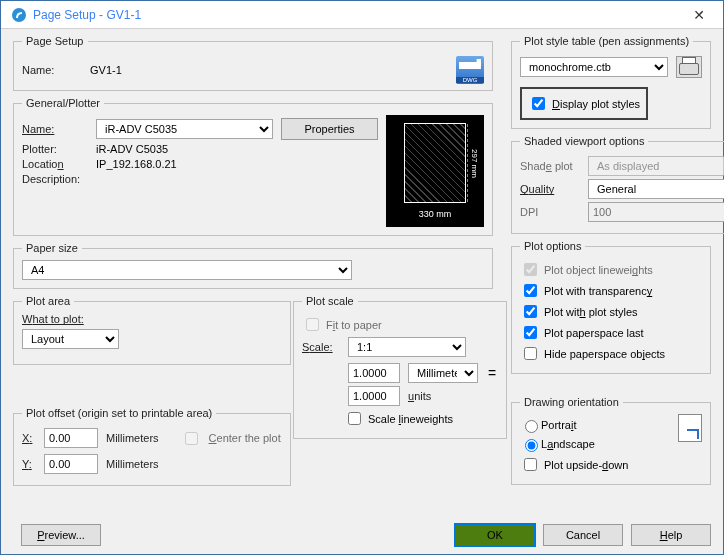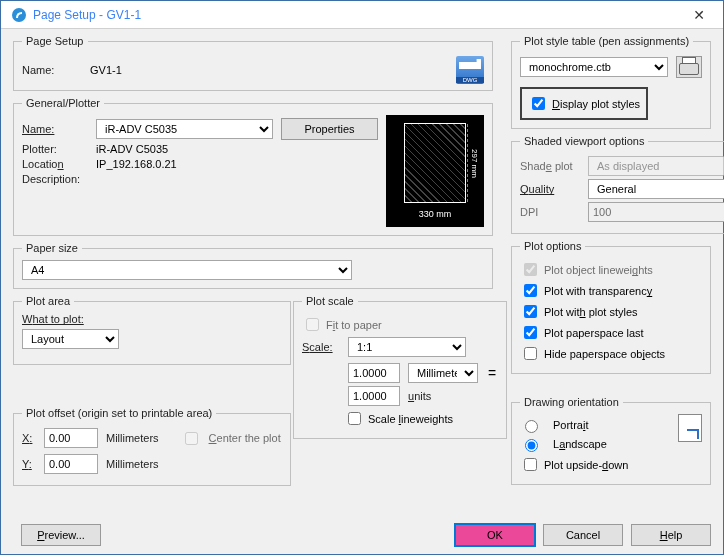--- a/index.html
+++ b/index.html
@@ -10,24 +10,24 @@
   .titlebar .title { flex: 1; color: #3b82f6; font-size: 12px; }
   .titlebar .close { width: 40px; height: 26px; text-align: center; line-height: 26px; font-size: 14px; color: #333; cursor: default; }
   .body { position: absolute; top: 28px; left: 0; right: 0; bottom: 0; }
   fieldset { border: 1px solid #c0c0c0; margin: 0; padding: 6px 8px 8px 8px; }
   legend { padding: 0 4px; color: #222; }
   .label { color: #222; }
   .underline { text-decoration: underline; text-decoration-skip-ink: none; }
   select, input[type=text] { height: 20px; border: 1px solid #a6a6a6; background: #fff; padding: 0 4px; font-size: 11px; }
   select:disabled, input:disabled { background: #f0f0f0; color: #6d6d6d; }
   button { height: 22px; border: 1px solid #999; background: #e1e1e1; padding: 0 12px; cursor: default; font-size: 11px; }
-  .btn-primary { background: #ec4899; border: 1px solid #0078d7; outline: 1px solid #0078d7; }
+  .btn-primary { background: #4d7c0f; border: 1px solid #0078d7; outline: 1px solid #0078d7; }
   .chk { display: flex; align-items: center; gap: 4px; margin: 2px 0; }
   .chk input { width: 13px; height: 13px; }
-  .radio { display: flex; align-items: center; gap: 12px; margin: 3px 0; }
+  .radio { display: flex; align-items: center; gap: 0; margin: 3px 0; }
   .highlight-red { border: 2px solid #404040; padding: 3px 6px; }
   .paper-preview { width: 98px; height: 112px; background: #000; position: relative; display: flex; flex-direction: column; align-items: center; justify-content: center; }
   .paper-preview .paper-rect { width: 62px; height: 80px; border: 1px solid #fff; position: relative; background: repeating-linear-gradient(45deg, #000, #000 4px, #444 4px, #444 5px); }
   .paper-preview .dim-right { position: absolute; right: -14px; top: 0; height: 100%; width: 12px; color: #fff; font-size: 8px; writing-mode: vertical-rl; text-align: center; border-left: 1px dashed #888; }
   .paper-preview .dim-bottom { color: #fff; font-size: 9px; margin-top: 6px; }
   .dwg-icon { width: 28px; height: 28px; background: linear-gradient(#6fa8e8, #2a6fc8); border-radius: 2px; position: relative; }
   .dwg-icon::after { content: "DWG"; position: absolute; bottom: 1px; left: 0; right: 0; text-align: center; font-size: 6px; color: #fff; background: #1a4f9c; }
   .dwg-icon::before { content: ""; position: absolute; top: 3px; left: 3px; right: 3px; height: 10px; background: #fff; clip-path: polygon(0 100%, 100% 100%, 100% 0, 80% 0, 80% 30%, 0 30%); }
   .orient-icon { width: 24px; height: 28px; border: 1px solid #888; background: #fff; position: relative; }
   .orient-icon::after { content: ""; position: absolute; right: 2px; bottom: 2px; width: 10px; height: 8px; border-top: 2px solid #2a6fc8; border-right: 2px solid #2a6fc8; }

